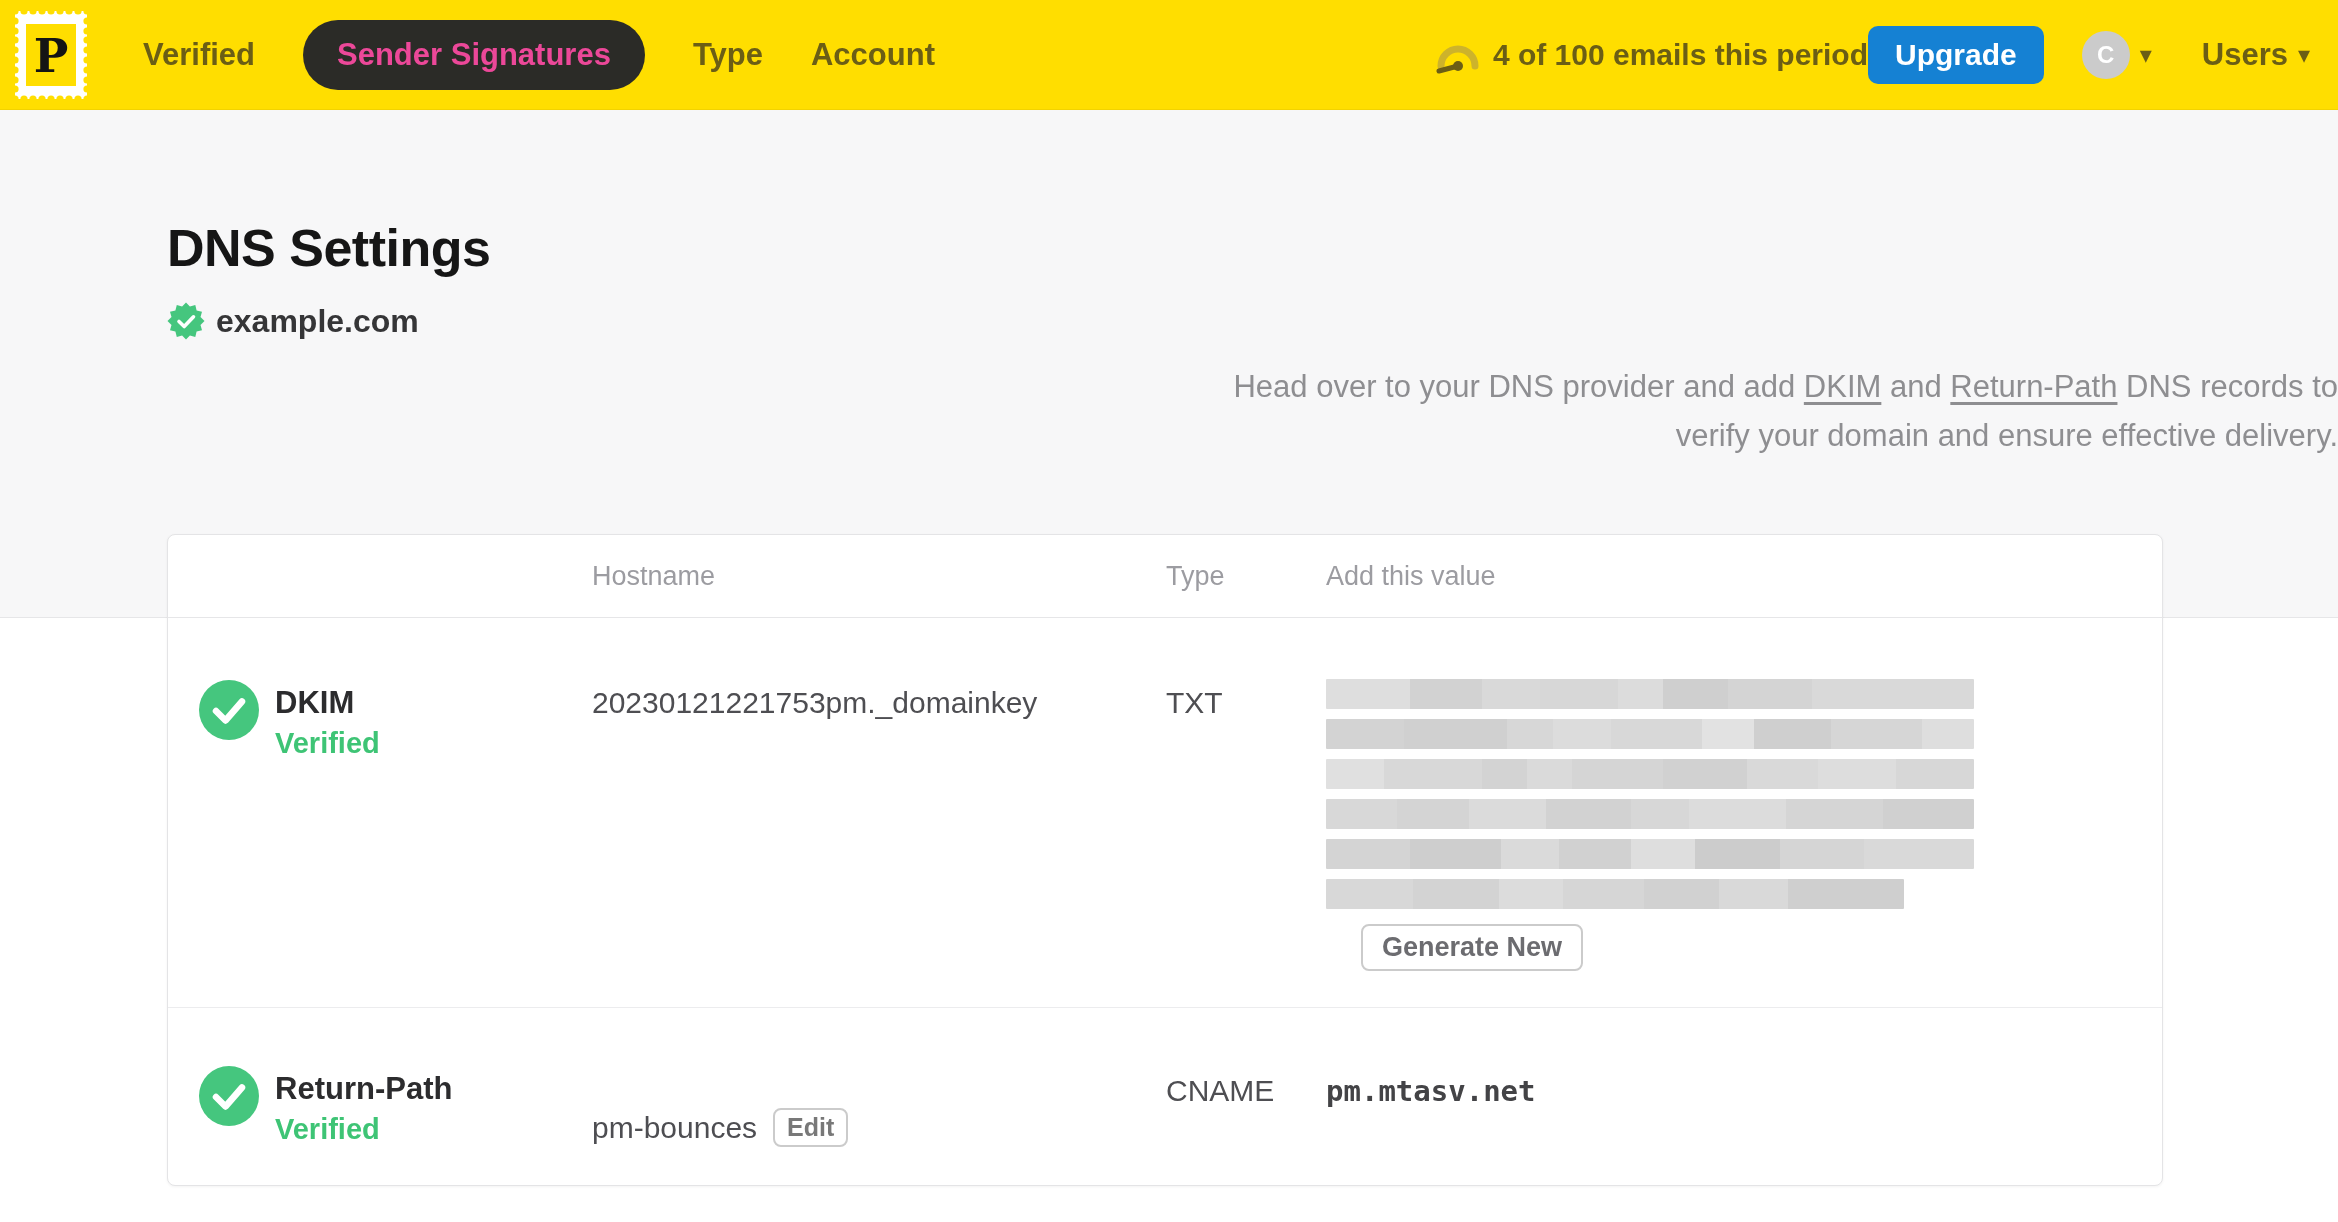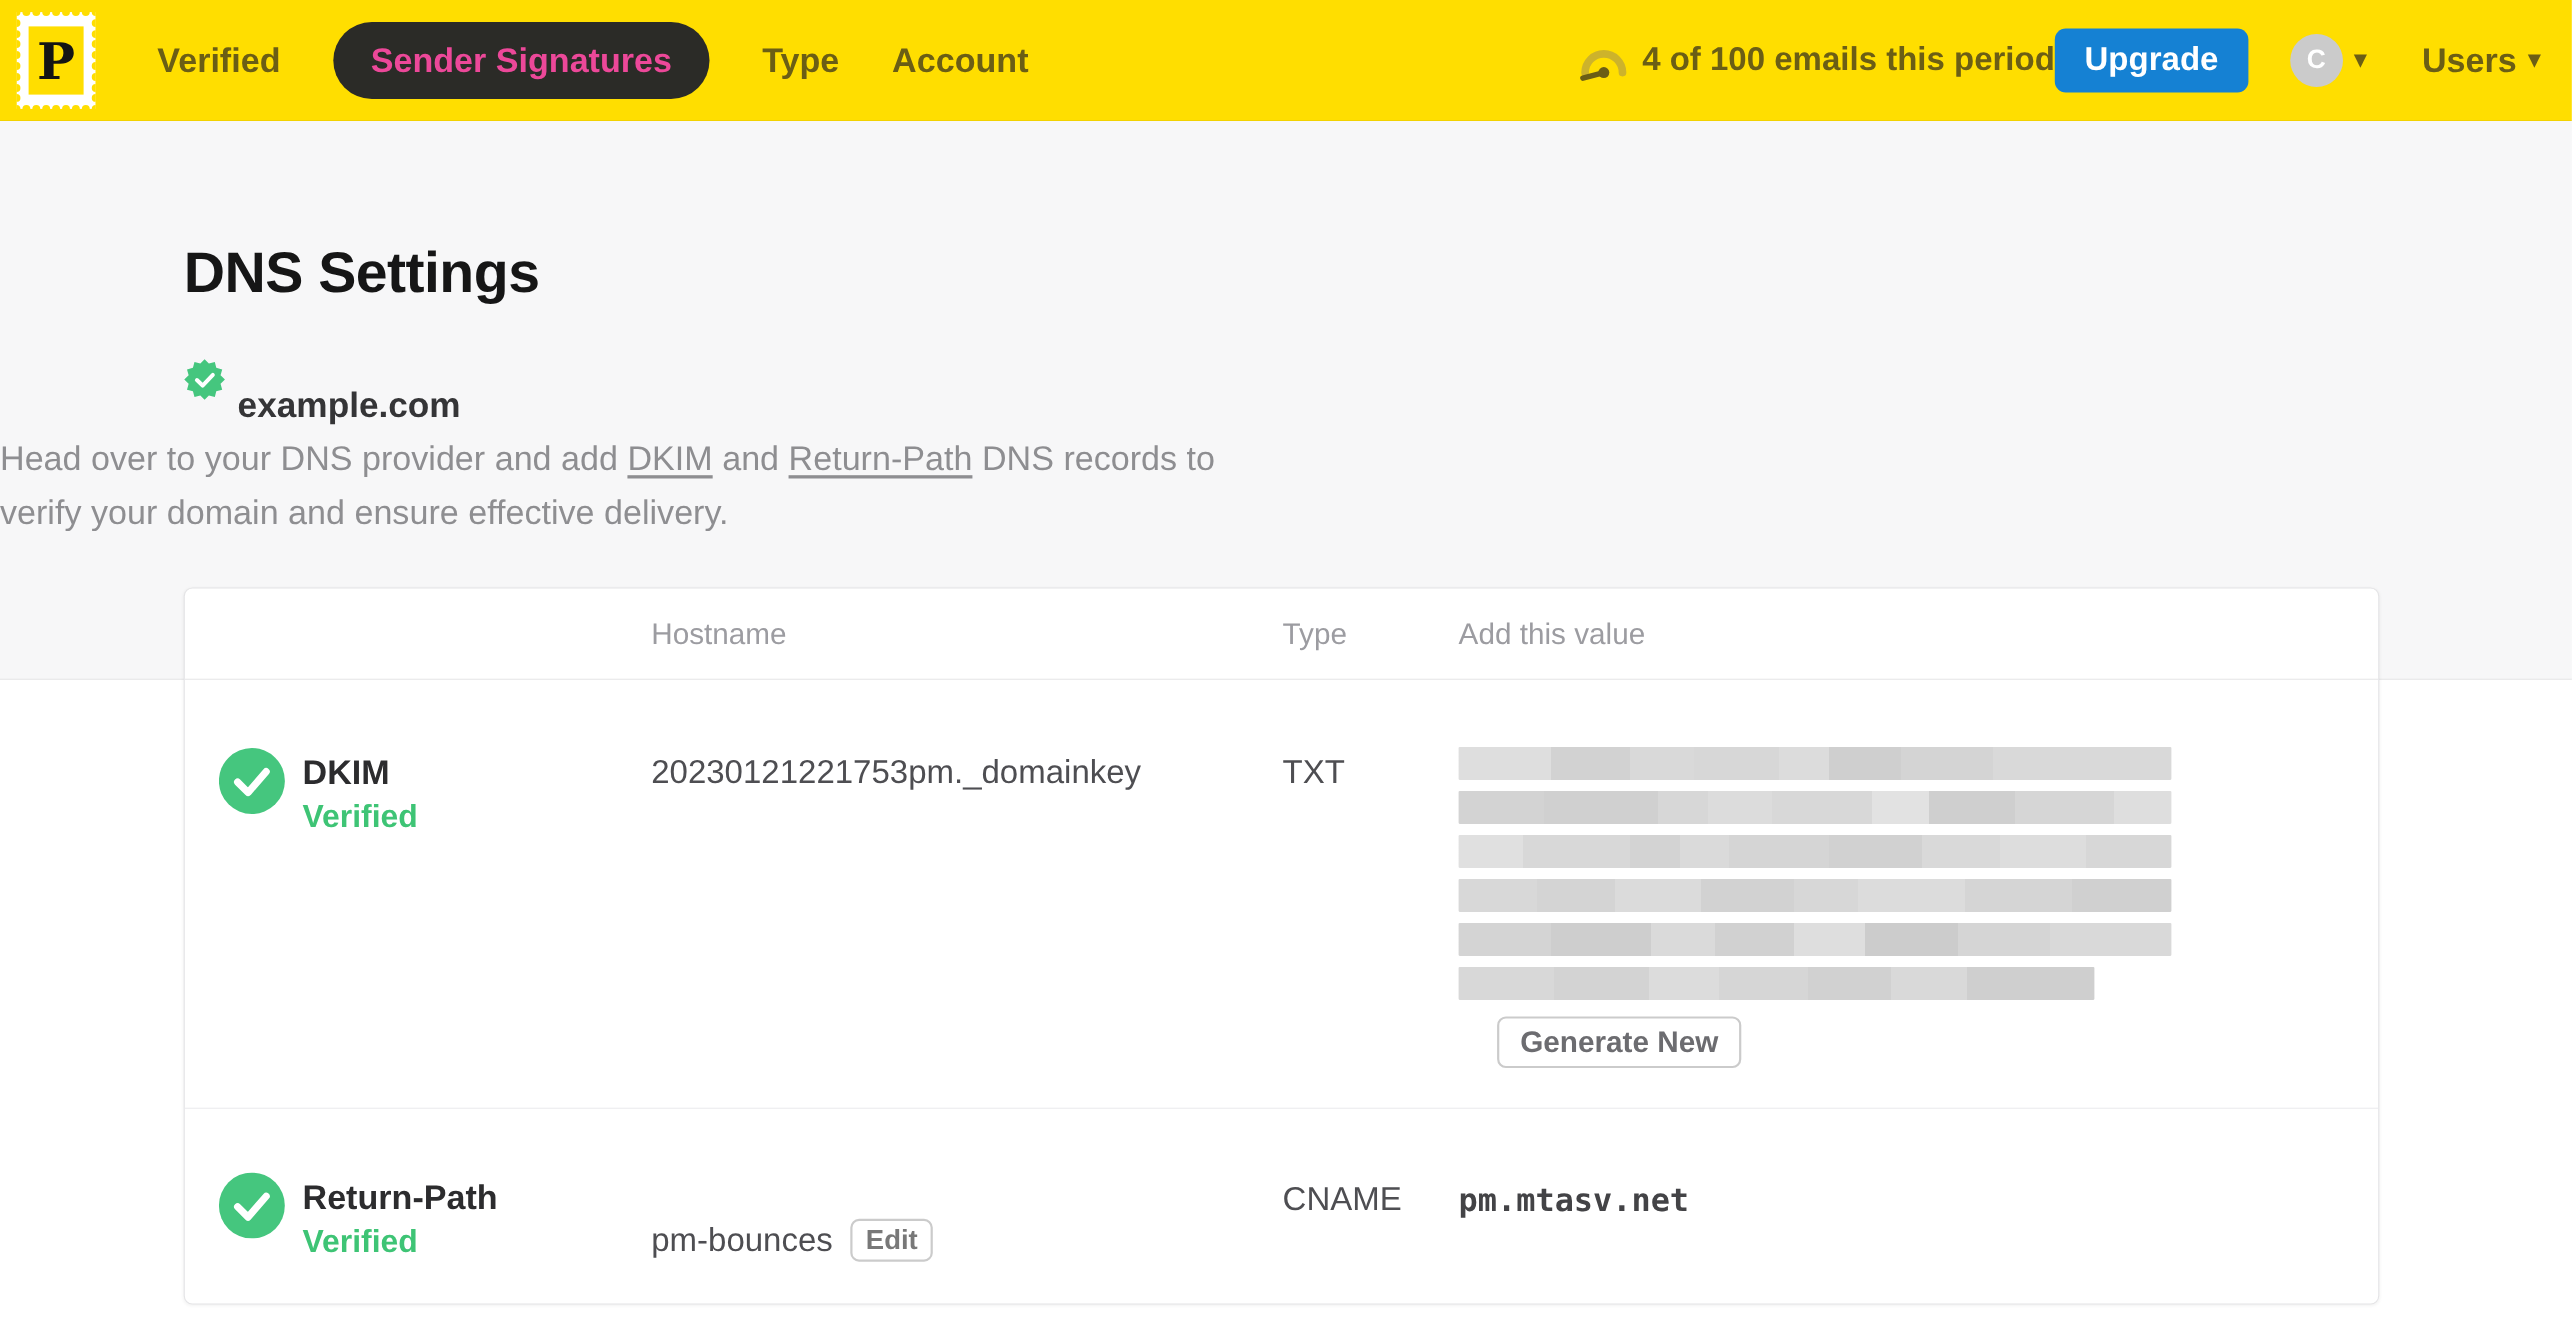--- a/index.html
+++ b/index.html
@@ -62,25 +62,25 @@
   .page-title {
     position: absolute; top: 108px; left: 167px;
     font-size: 52px; font-weight: bold; color: #161616;
     letter-spacing: -0.5px;
   }
   .domain-row {
     position: absolute; top: 192px; left: 167px;
     display: flex; align-items: center; gap: 11px;
   }
   .seal-icon { width: 38px; height: 38px; display: block; }
-  .domain-name { font-size: 32px; font-weight: bold; color: #353537; margin-top: 48px; }
+  .domain-name { font-size: 32px; font-weight: bold; color: #353537; }
   .description {
     position: absolute; top: 252px; left: 0; width: 100%;
-    text-align: left;
-    font-size: 31px; line-height: 49px; color: #8E8E91; margin-top: 30px;
+    text-align: right;
+    font-size: 31px; line-height: 49px; color: #8E8E91;
   }
   .description a { color: #8E8E91; text-decoration: underline; text-underline-offset: 5px; cursor: pointer; }
 
   
   .card {
     position: absolute; top: 534px; left: 167px;
     width: 1996px; height: 652px;
     background: #ffffff;
     border: 1px solid #E4E4E6;
     border-radius: 8px;

